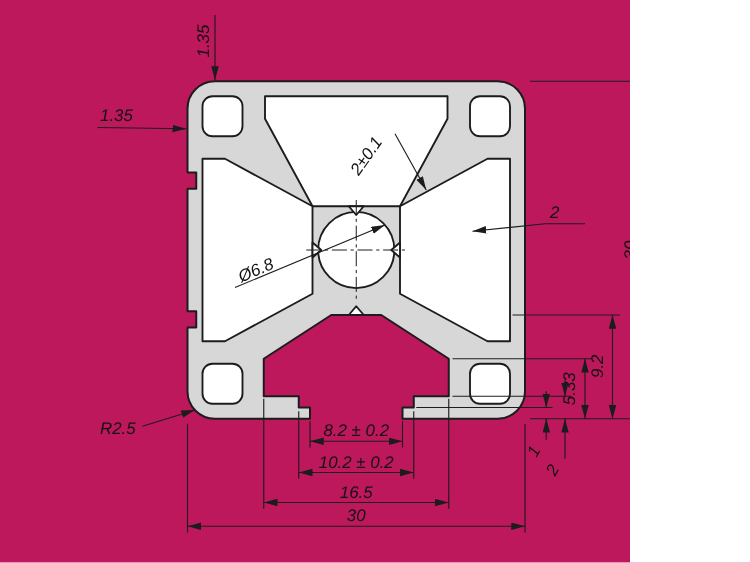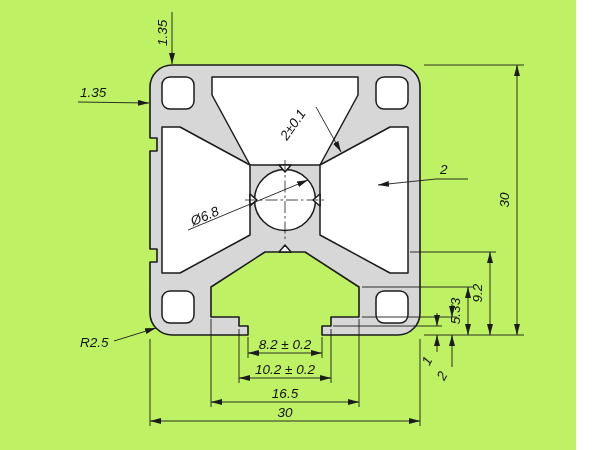--- a/index.html
+++ b/index.html
@@ -1,16 +1,16 @@
 <!DOCTYPE html>
 <html><head>
 <meta charset="utf-8">
 <style>
   html,body{margin:0;padding:0;background:#fff;}
-  .stage{width:576px;height:450px;position:relative;background:#bef264;overflow:hidden;
+  .stage{width:504px;height:450px;position:relative;background:#be185d;overflow:hidden;
          font-family:"Liberation Sans",sans-serif;}
   .body-shape{stroke:#1c1c1c;stroke-width:1.6;stroke-linejoin:round;}
   .hole{fill:#ffffff;stroke:#1c1c1c;stroke-width:1.5;stroke-linejoin:round;}
   .thin{stroke:#1c1c1c;stroke-width:0.9;fill:none;}
   .cl{stroke:#1c1c1c;stroke-width:0.8;stroke-dasharray:12 3 2.5 3;fill:none;}
   .dt{font-family:"Liberation Sans",sans-serif;font-style:italic;font-size:13.5px;fill:#111;}
 </style>
 </head>
 <body>
 

